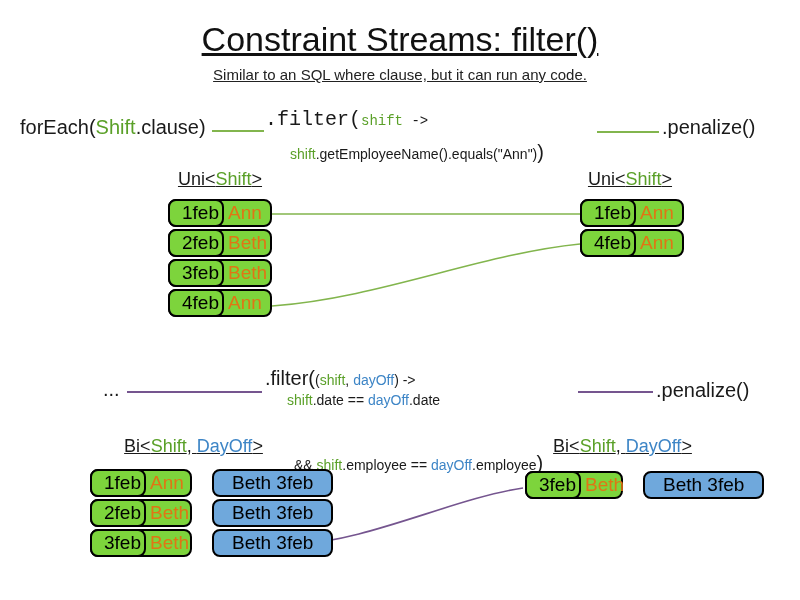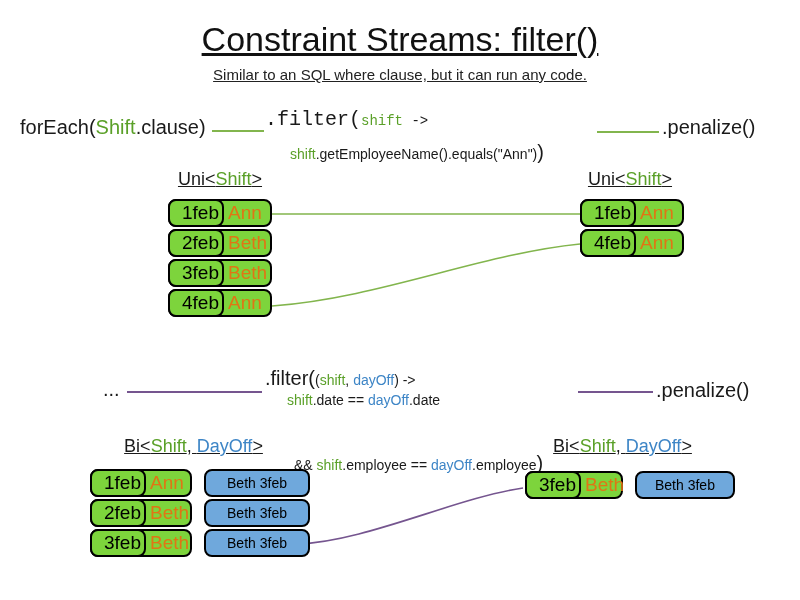--- a/index.html
+++ b/index.html
@@ -44,24 +44,24 @@
   .bi-green{
     box-sizing:border-box;display:flex;align-items:center;
     width:102px;height:28px;
     background:var(--box-green);
     border:2px solid #000;border-radius:8px;
   }
   .bi-green.narrow{width:98px;}
   .bi-blue{
     box-sizing:border-box;
     height:28px;line-height:24px;
-    margin-left:12px;padding:0 18px;
+    margin-left:20px;padding:0 18px;
     background:var(--box-blue);
     border:2px solid #000;border-radius:8px;
-    font-size:14px;color:#000;text-align:center;
+    font-size:19px;color:#000;text-align:center;
     min-width:106px;
   }
   .bi-blue.narrow{min-width:93px;}
 </style>
 </head>
 <body>
 
 <svg class="svg-layer" width="800" height="600">
   <path d="M 272 214 L 580 214" style="stroke:var(--line-green);stroke-width:1.6;fill:none"></path>
   <path d="M 272 306 C 380 298, 480 254, 580 244" style="stroke:var(--line-green);stroke-width:1.6;fill:none"></path>

